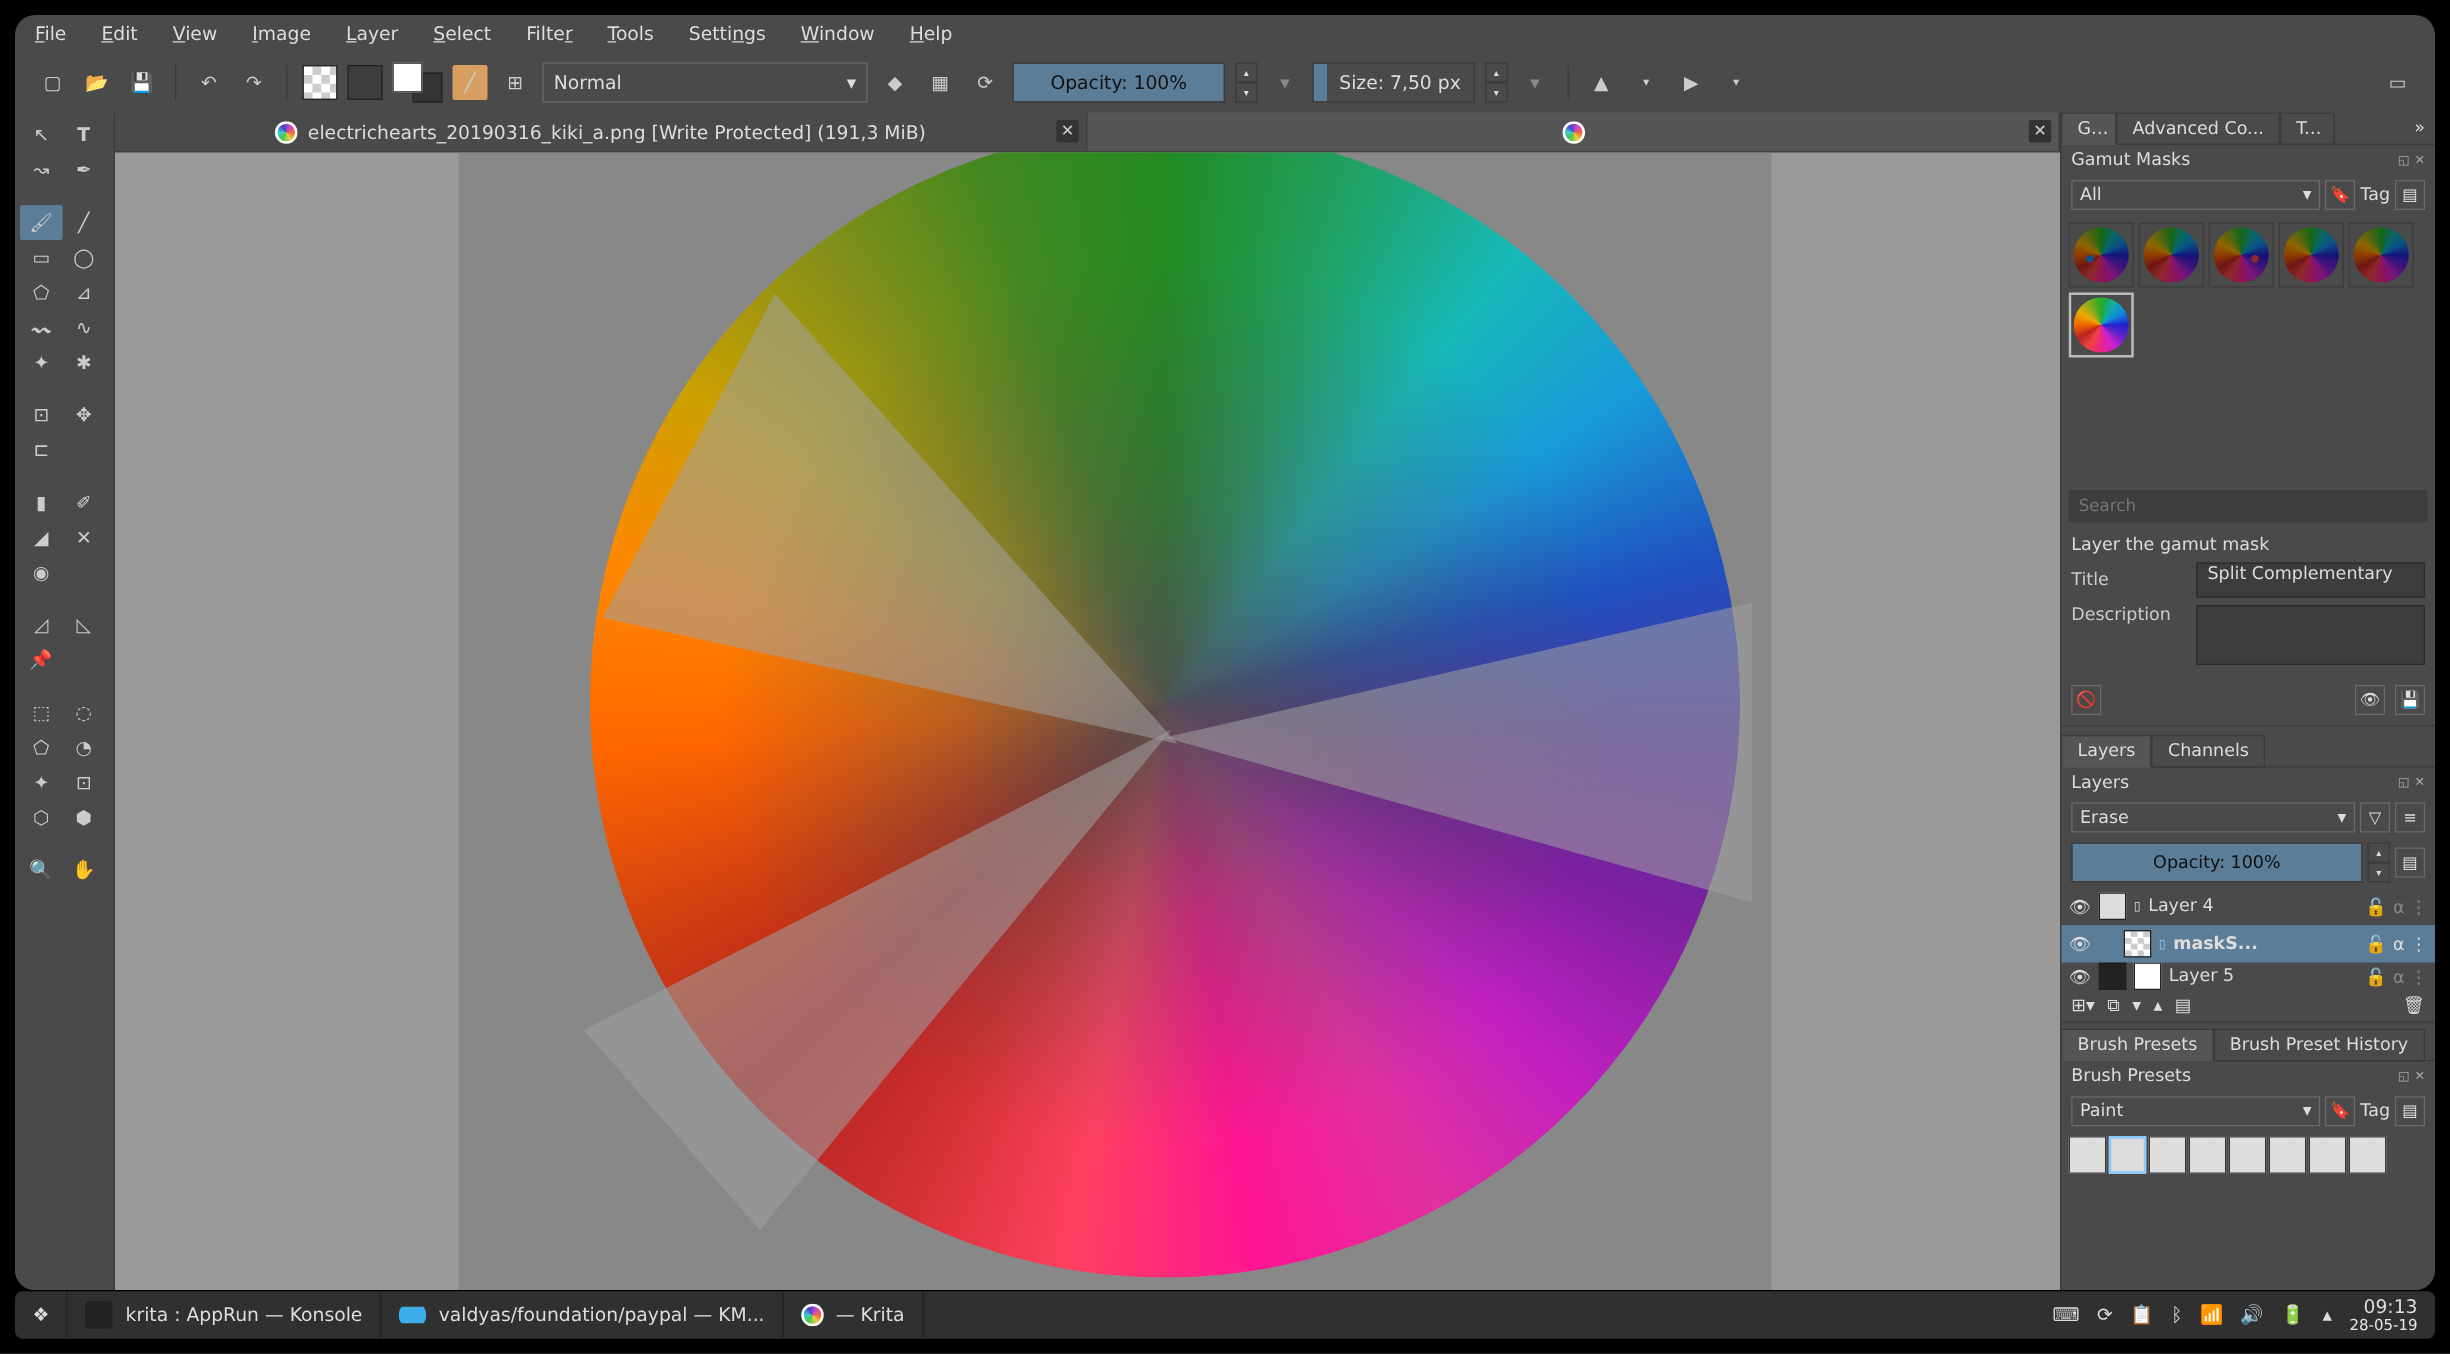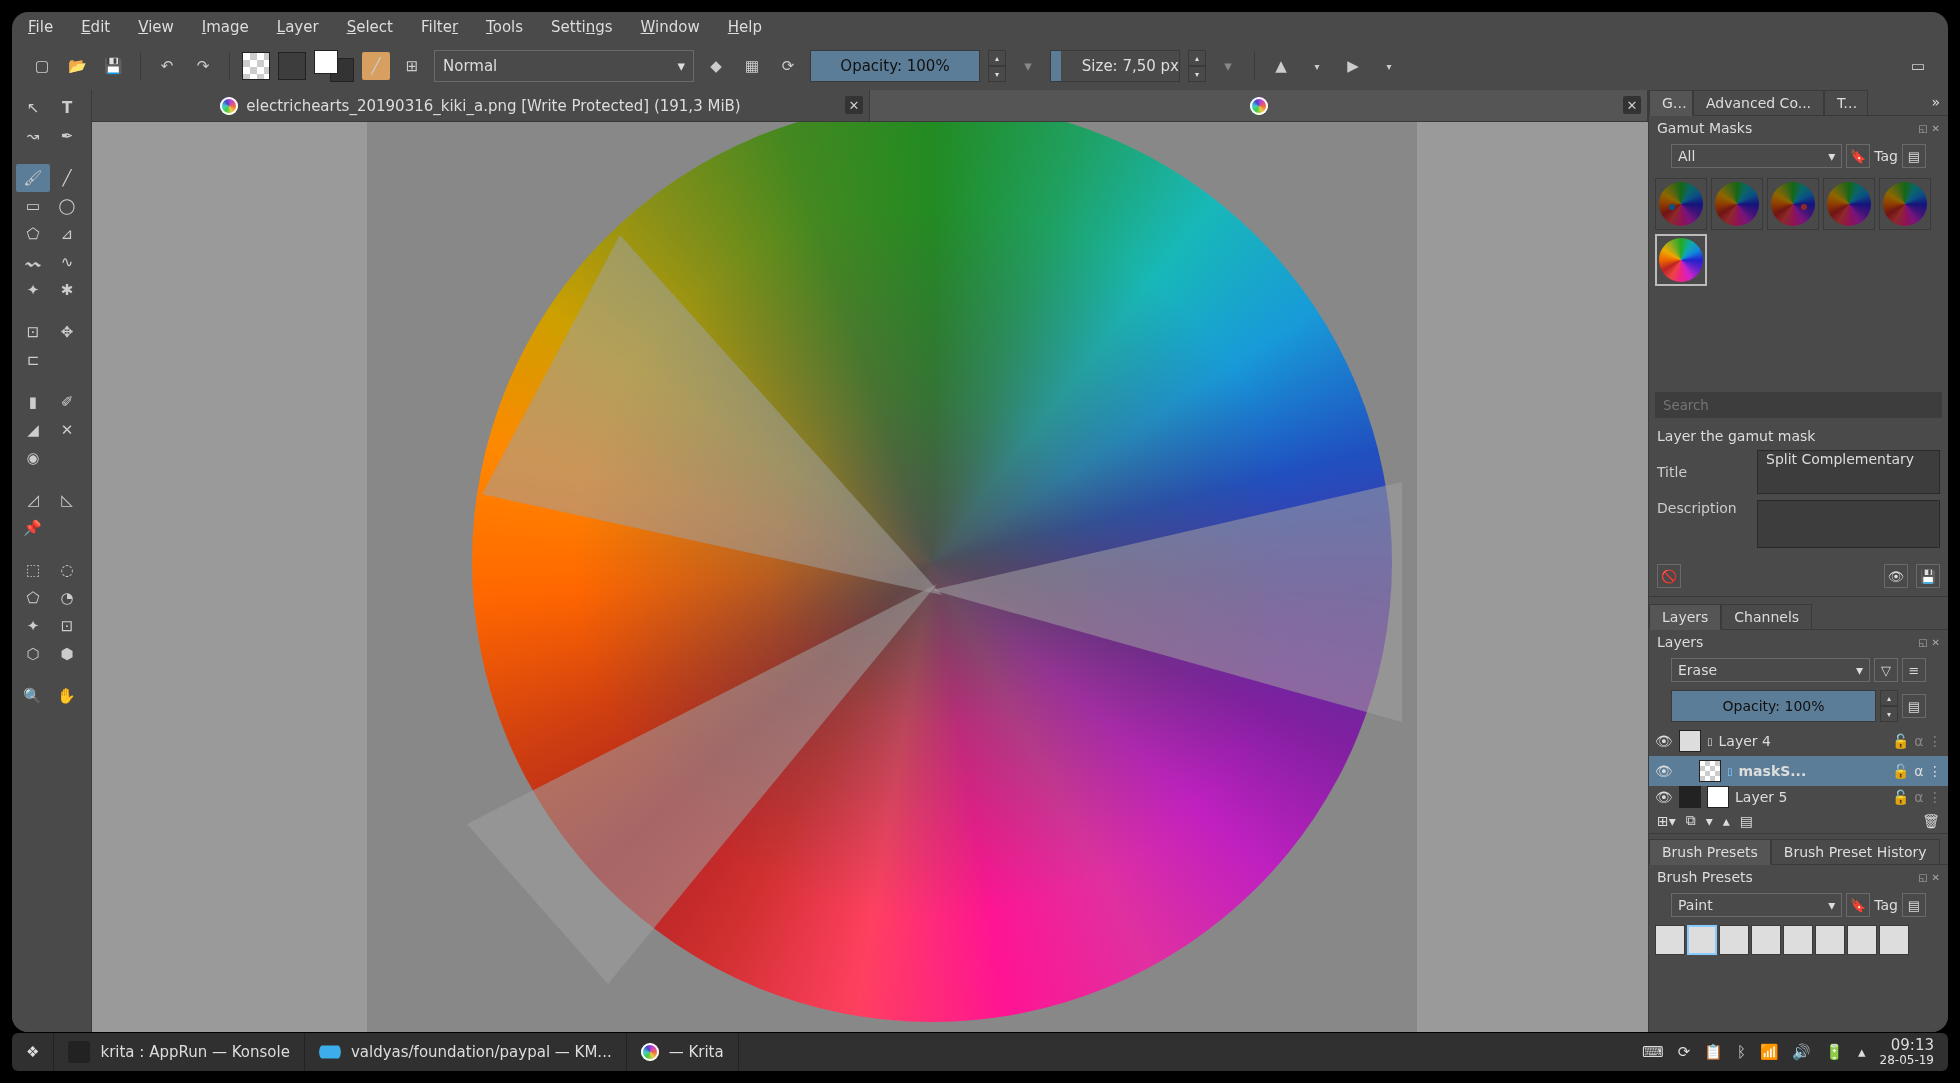--- a/index.html
+++ b/index.html
@@ -10,21 +10,21 @@
 .menubar span u { text-decoration:underline; }
 .toolbar { display:flex; align-items:center; gap:8px; padding:4px 16px; height:48px; }
 .tbtn { width:28px; height:28px; display:flex; align-items:center; justify-content:center; color:#ccc; }
 .sep { width:1px; height:28px; background:#3a3a3a; margin:0 4px; }
 .swatch-pair { position:relative; width:40px; height:32px; }
 .swatch-pair .fg { position:absolute; width:24px; height:24px; background:#fff; border:1px solid #222; top:0; left:0; z-index:2; }
 .swatch-pair .bg { position:absolute; width:24px; height:24px; background:#333; border:1px solid #222; bottom:0; right:0; z-index:1; }
 .blend-select { flex:0 0 260px; height:32px; background:#4a4a4a; border:1px solid #6a6a6a; color:#ddd; padding:0 8px; display:flex; align-items:center; justify-content:space-between; }
 .slider-box { height:32px; background:linear-gradient(to right,#5c7d97 0%,#5c7d97 100%); border:1px solid #3a3a3a; color:#111; display:flex; align-items:center; justify-content:center; position:relative; }
 .slider-box.opac { width:170px; }
-.slider-box.size { width:130px; background:linear-gradient(to right,#5c7d97 0%,#5c7d97 8%,#4a4a4a 8%,#4a4a4a 100%); color:#ddd; justify-content:flex-end; padding-left:10px;}
+.slider-box.size { width:130px; background:linear-gradient(to right,#5c7d97 0%,#5c7d97 8%,#4a4a4a 8%,#4a4a4a 100%); color:#ddd; justify-content:center; padding-left:10px;}
 .spinbtns { display:flex; flex-direction:column; width:18px; height:32px; }
 .spinbtns div { flex:1; background:#4a4a4a; border:1px solid #3a3a3a; font-size:8px; display:flex; align-items:center; justify-content:center; }
 .main-row { flex:1; display:flex; min-height:0; }
 .toolbox { width:80px; background:#4a4a4a; border-right:1px solid #3a3a3a; display:flex; flex-wrap:wrap; align-content:flex-start; padding:4px; gap:0; }
 .tool { width:34px; height:28px; display:flex; align-items:center; justify-content:center; color:#ccc; }
 .tool.active { background:#5c7d97; border-radius:2px; }
 .tool-spacer { width:100%; height:14px; }
 .center { flex:1; display:flex; flex-direction:column; min-width:0; }
 .doctabs { display:flex; height:32px; border-bottom:1px solid #3a3a3a; }
 .doctab { flex:1; display:flex; align-items:center; justify-content:center; gap:8px; padding:0 8px; position:relative; border-right:1px solid #3a3a3a; }
@@ -38,34 +38,34 @@
 .wheel::after { content:''; position:absolute; inset:0; border-radius:50%; background:radial-gradient(circle at center,rgba(80,80,80,0.95) 0%,rgba(80,80,80,0.4) 25%,transparent 55%); }
 .mask-tri { position:absolute; background:rgba(160,160,160,0.55); }
 .right-panel { width:300px; background:#4a4a4a; border-left:1px solid #3a3a3a; display:flex; flex-direction:column; overflow:hidden; font-size:14px; }
 .tabrow { display:flex; border-bottom:1px solid #3a3a3a; }
 .tabrow .tab { padding:4px 12px; border:1px solid #3a3a3a; margin-bottom:-1px; }
 .tabrow .tab.active { background:#555; border-bottom:1px solid #555; }
 .tabrow .tab.ell { max-width:44px; overflow:hidden; text-overflow:ellipsis; white-space:nowrap; }
 .tabrow .more { margin-left:auto; padding:4px 8px; }
 .panel-title { padding:4px 8px; display:flex; align-items:center; justify-content:space-between; }
 .panel-title .dock-icons { display:flex; gap:4px; font-size:10px; color:#aaa; }
-.select-row { display:flex; gap:4px; padding:4px 22px; align-items:center; }
+.select-row { display:flex; gap:4px; padding:4px 8px; align-items:center; }
 .select { flex:1; height:24px; background:#4a4a4a; border:1px solid #6a6a6a; display:flex; align-items:center; justify-content:space-between; padding:0 6px; }
 .iconbtn { width:24px; height:24px; border:1px solid #6a6a6a; display:flex; align-items:center; justify-content:center; font-size:13px; }
 .mask-grid { display:flex; flex-wrap:wrap; gap:4px; padding:6px; }
 .mask-item { width:52px; height:52px; border:1px solid #3a3a3a; display:flex; align-items:center; justify-content:center; }
 .mask-item.sel { border:2px solid #bbb; }
 .mini-wheel { width:44px; height:44px; border-radius:50%; background:conic-gradient(from 0deg,#2a2,#1aa,#18d,#22c,#62c,#c2c,#e28,#e44,#b22,#e60,#ea0,#8a2,#2a2); position:relative; }
 .mini-wheel.dim { filter:brightness(0.6); }
 .mini-wheel .dot { position:absolute; width:6px; height:6px; border-radius:50%; background:#18d; }
 .search-input { margin:0 6px 4px 6px; height:26px; background:#3d3d3d; border:none; color:#ccc; padding:0 8px; }
 .edit-section { padding:6px 8px; }
 .form-row { display:flex; align-items:center; gap:10px; margin:6px 0; }
 .form-row label { width:90px; color:#ccc; }
-.text-input { flex:1; height:44px; background:#3d3d3d; border:1px solid #2a2a2a; color:#ddd; padding:0 8px; }
+.text-input { flex:1; height:28px; background:#3d3d3d; border:1px solid #2a2a2a; color:#ddd; padding:0 8px; }
 .btn-row-right { display:flex; justify-content:flex-end; gap:8px; padding:4px 8px; }
 .btn-row-right .iconbtn:first-child { margin-right:auto; }
 .layer-row { display:flex; align-items:center; gap:6px; padding:2px 6px; height:30px; }
 .layer-row.sel { background:#5c7d97; }
 .thumb { width:22px; height:22px; background:#ddd; border:1px solid #222; }
 .thumb.checker { background:repeating-conic-gradient(#ccc 0 25%,#fff 0 50%) 0 0/10px 10px; }
 .eye { width:18px; font-size:14px; }
 .layer-actions { display:flex; gap:10px; padding:4px 8px; align-items:center; }
 .layer-actions .spacer { flex:1; }
 .preset-row { display:flex; gap:2px; padding:4px 6px; overflow:hidden; }

